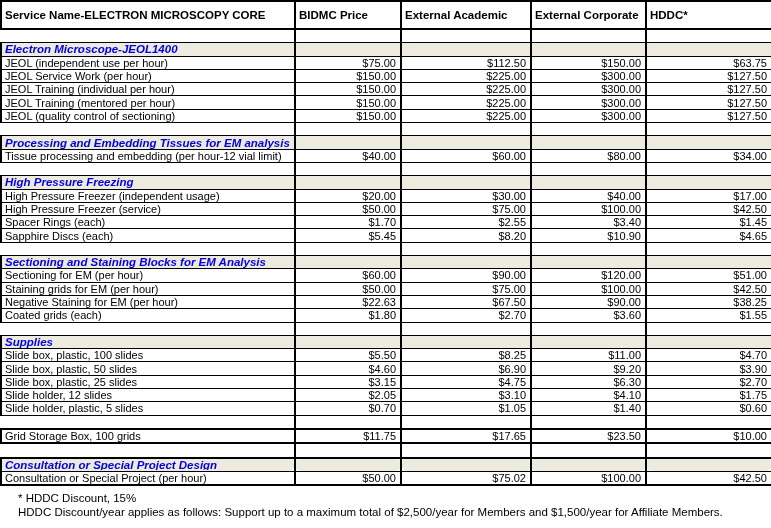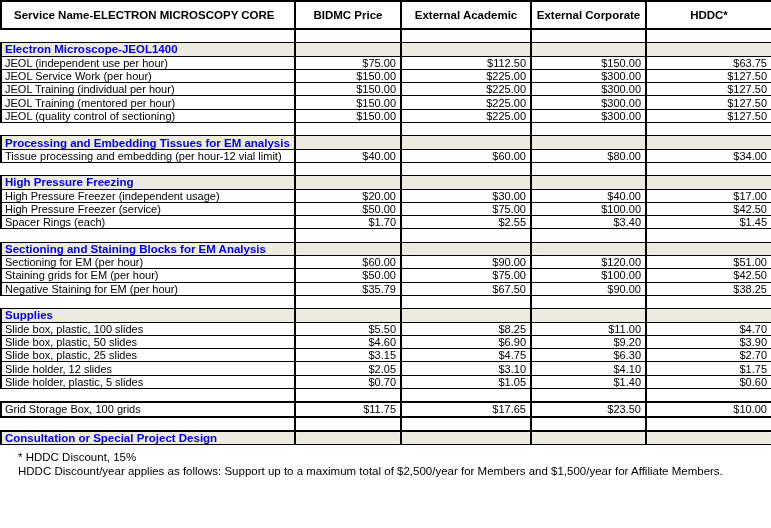--- a/index.html
+++ b/index.html
@@ -23,39 +23,40 @@
     vertical-align:middle;
     overflow:hidden;
     white-space:nowrap;
   }
   thead th{
     border:2px solid var(--line);
     height:26px;
     font-size:11.5px;
     font-weight:bold;
     background:#fff;
-    text-align:center;
+    text-align:left;
     padding:0 3px;
   }
-  thead th.svc-h{text-align:left;padding-left:12px;}
+  thead th.svc-h{text-align:left;padding-left:3px;}
   tbody td{
     border-right:2px solid var(--line);
     border-bottom:1px solid var(--line);
     height:12.3px;
     font-size:11px;
     line-height:12px;
     padding:0 4px 0 3px;
   }
   tbody td.svc{
     border-left:2px solid var(--line);
     text-align:left;
   }
   tbody td.val{text-align:right;}
   tr.row-section td{
     background:var(--section-bg);
+    font-style:italic;
   }
   tr.row-section td.svc{
     color:var(--accent);
     font-weight:bold;
     font-size:11.5px;
   }
   tr.row-spacer td.svc{border-left:none;}
   tr.thick-top td{border-top:2px solid var(--line);border-radius:6px;}
   tr.row-island td{
     border-top:2px solid var(--line);
@@ -189,20 +190,27 @@
         <td class="val">$100.00</td>
         <td class="val">$42.50</td>
       </tr>
       <tr class="row-item">
         <td class="svc">Spacer Rings (each)</td>
         <td class="val">$1.70</td>
         <td class="val">$2.55</td>
         <td class="val">$3.40</td>
         <td class="val">$1.45</td>
       </tr>
+      <tr class="row-item">
+        <td class="svc">Sapphire Discs (each)</td>
+        <td class="val">$5.45</td>
+        <td class="val">$8.20</td>
+        <td class="val">$10.90</td>
+        <td class="val">$4.65</td>
+      </tr>
       <tr class="row-spacer">
         <td class="svc"></td>
         <td class="val"></td>
         <td class="val"></td>
         <td class="val"></td>
         <td class="val"></td>
       </tr>
       <tr class="row-section">
         <td class="svc">Sectioning and Staining Blocks for EM Analysis</td>
         <td class="val"></td>
@@ -219,24 +227,31 @@
       </tr>
       <tr class="row-item">
         <td class="svc">Staining grids for EM (per hour)</td>
         <td class="val">$50.00</td>
         <td class="val">$75.00</td>
         <td class="val">$100.00</td>
         <td class="val">$42.50</td>
       </tr>
       <tr class="row-item">
         <td class="svc">Negative Staining for EM (per hour)</td>
-        <td class="val">$35.79</td>
+        <td class="val">$22.63</td>
         <td class="val">$67.50</td>
         <td class="val">$90.00</td>
         <td class="val">$38.25</td>
+      </tr>
+      <tr class="row-item">
+        <td class="svc">Coated grids (each)</td>
+        <td class="val">$1.80</td>
+        <td class="val">$2.70</td>
+        <td class="val">$3.60</td>
+        <td class="val">$1.55</td>
       </tr>
       <tr class="row-spacer">
         <td class="svc"></td>
         <td class="val"></td>
         <td class="val"></td>
         <td class="val"></td>
         <td class="val"></td>
       </tr>
       <tr class="row-section">
         <td class="svc">Supplies</td>
@@ -300,20 +315,27 @@
         <td class="val"></td>
         <td class="val"></td>
         <td class="val"></td>
       </tr>
       <tr class="row-section thick-top">
         <td class="svc">Consultation or Special Project Design</td>
         <td class="val"></td>
         <td class="val"></td>
         <td class="val"></td>
         <td class="val"></td>
+      </tr>
+      <tr class="row-item row-last">
+        <td class="svc">Consultation or Special Project (per hour)</td>
+        <td class="val">$50.00</td>
+        <td class="val">$75.02</td>
+        <td class="val">$100.00</td>
+        <td class="val">$42.50</td>
       </tr>
     </tbody>
 </table>
 
 <div class="footnotes">
   <div>* HDDC Discount, 15%</div>
   <div>HDDC Discount/year applies as follows: Support up to a maximum total of $2,500/year for Members and $1,500/year for Affiliate Members.</div>
 </div>
 
 </body></html>

